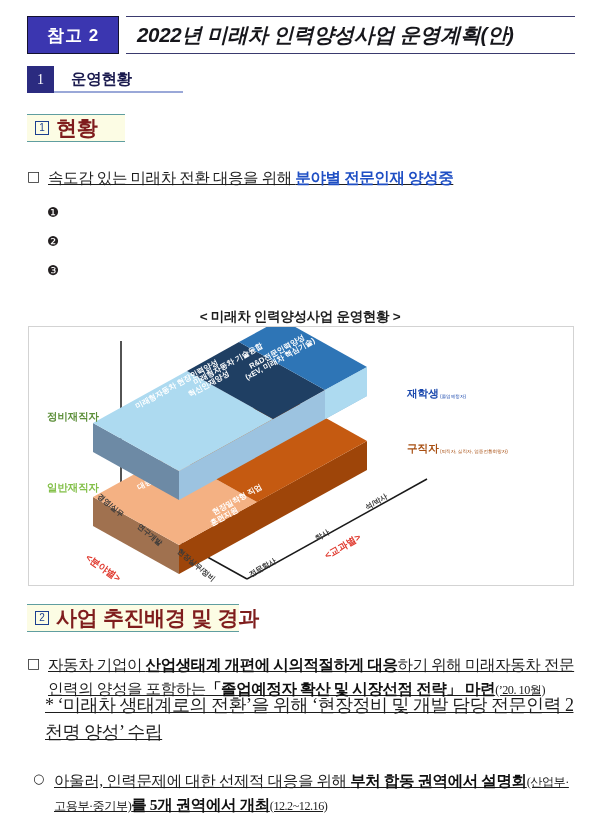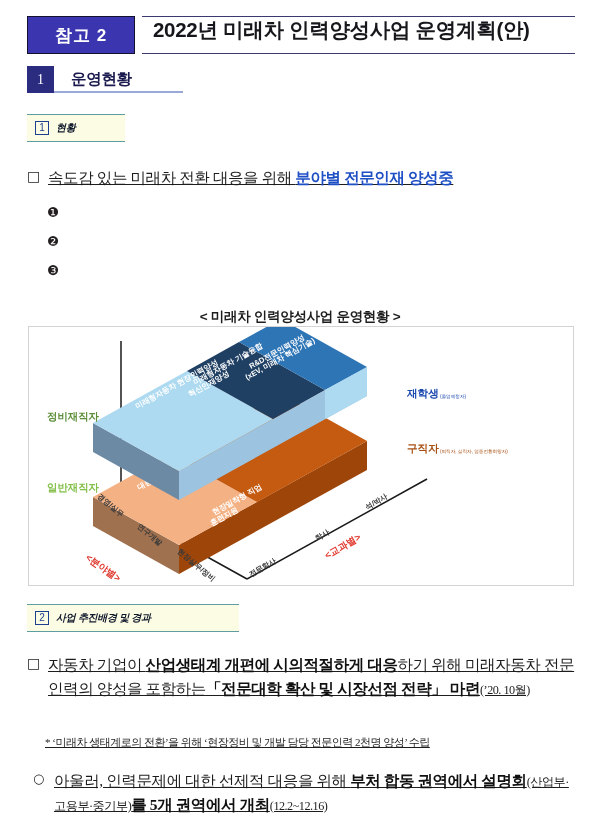--- a/index.html
+++ b/index.html
@@ -16,36 +16,36 @@
   .page { position: relative; width: 600px; height: 827px; padding: 0; }
 
   
   .title-row {
     position: absolute;
     left: 27px; top: 16px;
     width: 548px; height: 38px;
     display: flex; align-items: stretch;
   }
   .ref-badge {
-    width: 108px;
+    width: 92px;
     background: #3b36b0;
     border: 1.6px solid #13112e;
     color: #ffffff;
     font-family: "Liberation Sans", sans-serif;
     font-weight: bold;
     font-size: 17px;
     letter-spacing: 1px;
     display: flex; align-items: center; justify-content: center;
     flex: none;
   }
   .title-wrap {
     flex: 1 1 auto;
     position: relative;
     margin-left: 7px;
-    display: flex; align-items: flex-start;
+    display: flex; align-items: center; font-style: italic;
   }
   .title-wrap::before, .title-wrap::after {
     content: ""; position: absolute; left: 0; right: 0;
     height: 1.4px; background: #3a3a6e;
   }
   .title-wrap::before { top: 0; }
   .title-wrap::after  { bottom: 0; }
   .doc-title {
     font-family: "Liberation Sans", sans-serif;
     font-weight: bold;
@@ -105,25 +105,24 @@
     color: #1c3f8f;
     font-family: "Liberation Sans", sans-serif;
     font-size: 10px;
     line-height: 1;
     margin-right: 7px;
     flex: none;
   }
   .sec2-label {
     font-family: "Liberation Sans", sans-serif;
     font-weight: bold;
-    font-size: 10px;
-    color: #0f172a;
+    font-size: 21px;
+    color: #7f1d1d;
     letter-spacing: -0.3px;
     white-space: nowrap;
-    font-style: italic;
   }
 
   
   .bullet {
     position: absolute;
     display: flex;
     font-size: 15.5px;
     line-height: 1.52;
     letter-spacing: -0.4px;
     color: #1d1d1d;
@@ -322,24 +321,24 @@
     </svg>
   </div>
 
   <div class="sec2" style="top:604px; left:27px; width:212px;">
     <span class="sec2-num">2</span>
     <span class="sec2-label">사업 추진배경 및 경과</span>
   </div>
 
   <div class="bullet" style="top:653px; left:27px; width:548px;">
     <span class="mark sq">□</span>
-    <span class="txt"><span>자동차 기업이 </span><span class="b-bold">산업생태계 개편에 시의적절하게 대응</span><span>하기 위해 미래자동차 전문인력의 양성을 포함하는</span><span class="b-bold">「전문대학 확산 및 시장선점 전략」 마련</span><span class="sm">(’20. 10월)</span></span>
-  </div>
-
-  <div class="bullet sm" style="top:734px; left:45px; width:540px; font-size:11px;justify-content:center;">
+    <span class="txt"><span>자동차 기업이 </span><span class="b-bold">산업생태계 개편에 시의적절하게 대응</span><span>하기 위해 미래자동차 전문인력의 양성을 포함하는</span><span class="b-bold">「졸업예정자 확산 및 시장선점 전략」 마련</span><span class="sm">(’20. 10월)</span></span>
+  </div>
+
+  <div class="bullet sm" style="top:692px; left:45px; width:540px; font-size:18px;justify-content:center;">
     <span class="txt">* ‘미래차 생태계로의 전환’을 위해 ‘현장정비 및 개발 담당 전문인력 2천명 양성’ 수립</span>
   </div>
 
   <div class="bullet" style="top:769px; left:33px; width:545px;">
     <span class="mark">○</span>
     <span class="txt"><span>아울러, 인력문제에 대한 선제적 대응을 위해 </span><span class="b-bold">부처 합동 권역에서 설명회</span><span class="sm">(산업부·고용부·중기부)</span><span class="b-bold">를 5개 권역에서 개최</span><span class="sm">(12.2~12.16)</span></span>
   </div>
 
 </div>
 

